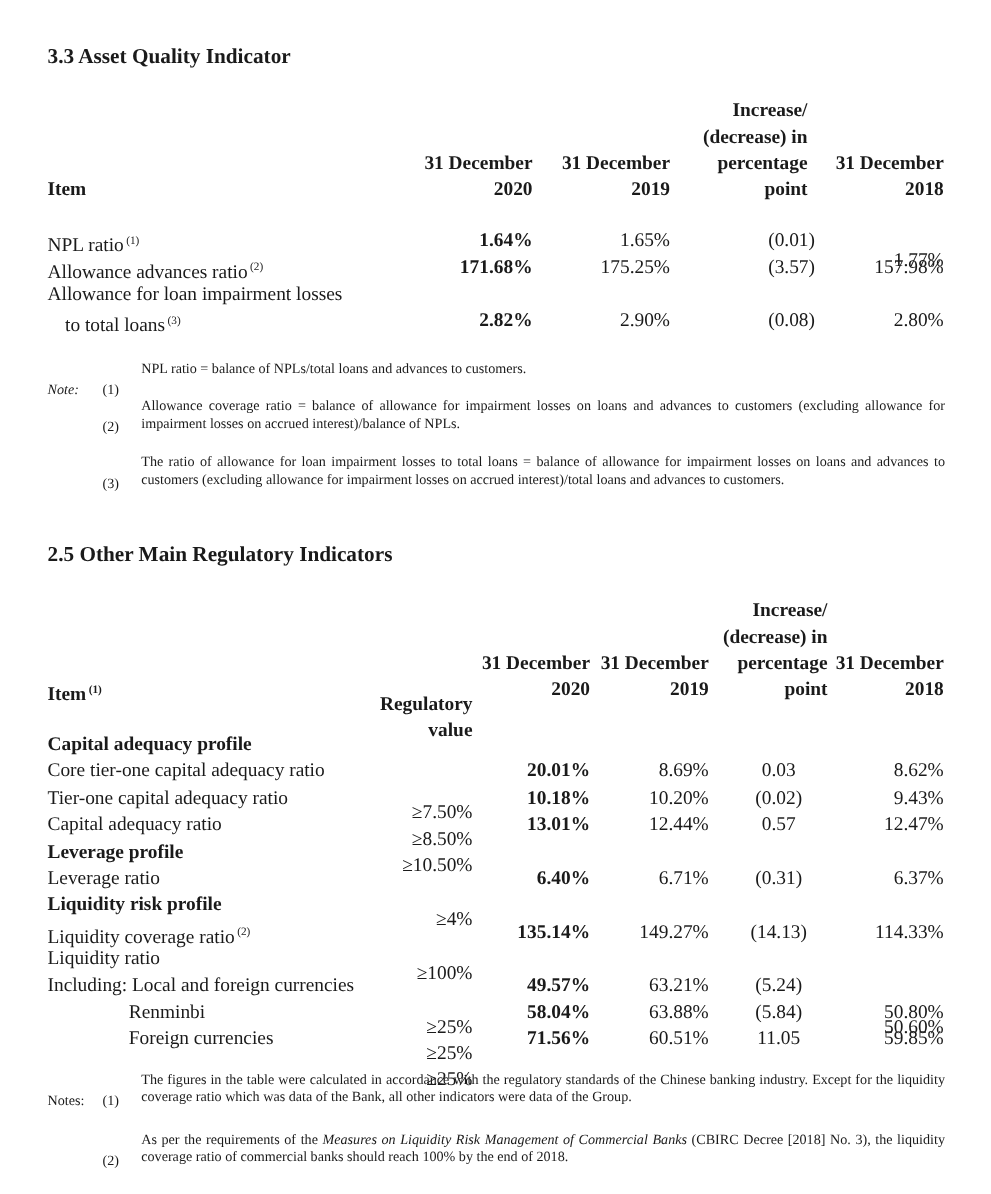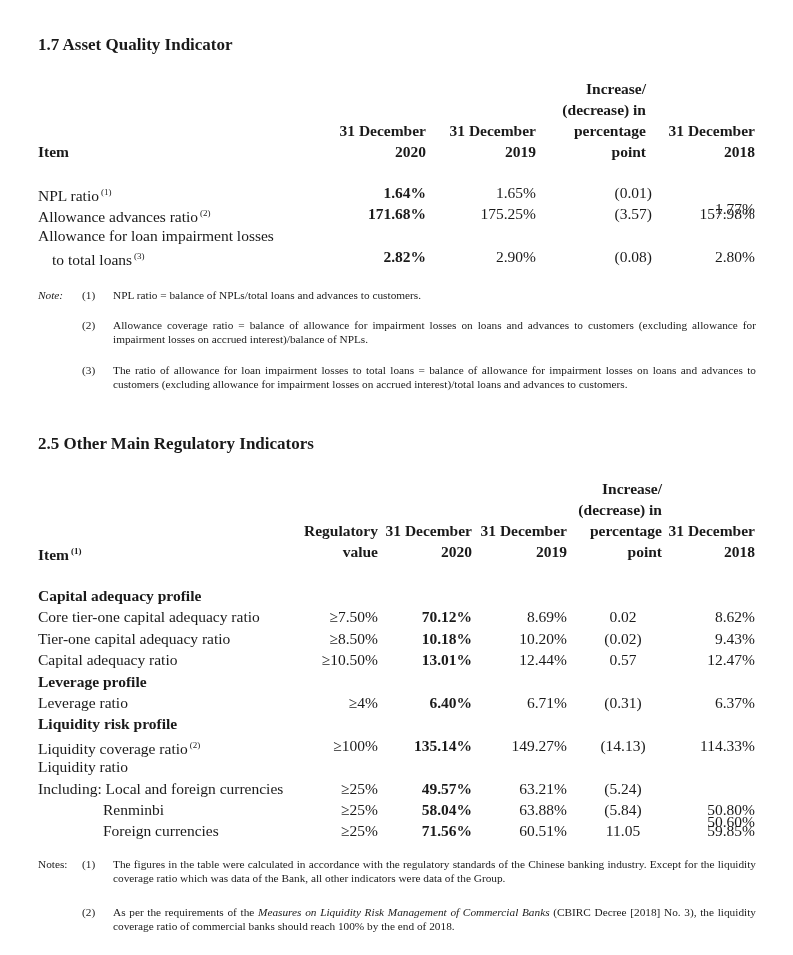--- a/index.html
+++ b/index.html
@@ -9,38 +9,38 @@
     }
     .abs { position: absolute; }
     .h2 { font-weight: bold; font-size: 17px; left: 38px; }
     .hdr { font-weight: bold; font-size: 15.5px; line-height: 21px; text-align: right; }
     .hdr-left { font-weight: bold; font-size: 15.5px; line-height: 21px; }
     .cell { font-size: 15.5px; line-height: 21px; white-space: nowrap; }
     .b { font-weight: bold; }
     .lbl { left: 38px; font-size: 15.5px; line-height: 21px; white-space: nowrap; }
     sup { font-size: 9px; vertical-align: 6px; margin-left: 2px; }
     .note { font-size: 11.3px; line-height: 13.5px; text-align: justify; }
-    .note-tag { font-size: 11.3px; line-height: 13.5px; }
+    .note-tag { font-size: 11.3px; line-height: 13.5px; margin-top: 17px; }
     em, .it { font-style: italic; }
     
     .t1c1 { right: calc(793px - 426px); }
     .t1c2 { right: calc(793px - 536px); }
     .t1c3 { right: calc(793px - 646px); }
     .t1c4 { right: calc(793px - 755px); }
     
-    .t2c0 { right: calc(793px - 378px); }
+    .t2c0 { right: calc(793px - 378px); margin-top: 33px; }
     .t2c1 { right: calc(793px - 472px); }
     .t2c2 { right: calc(793px - 567px); }
     .t2c3 { right: calc(793px - 662px); }
     .t2c4 { right: calc(793px - 755px); }
   </style>
 </head>
 <body>
 
-<div class="abs h2" style="top:35px;">1.7 Asset Quality Indicator</div>
+<div class="abs h2" style="top:35px;">3.3 Asset Quality Indicator</div>
 
 <div>
 
   <div class="abs hdr-left" style="left:38px; top:141px;">Item</div>
 
   <div class="abs hdr t1c1" style="top:120px;">
     <div>31 December</div>
     <div>2020</div>
   </div>
   <div class="abs hdr t1c2" style="top:120px;">
@@ -125,23 +125,23 @@
     <div>2018</div>
   </div>
 
   <div id="t2-rows">
       <div>
         <div class="abs lbl b" style="top: 585px;"><span>Capital adequacy profile</span></div>
       </div>
       <div>
         <div class="abs lbl" style="top: 606.4px;"><span>Core tier-one capital adequacy ratio</span></div>
         <div class="abs cell t2c0" style="top: 606.4px;">≥7.50%</div>
-        <div class="abs cell t2c1 b" style="top: 606.4px;">70.12%</div>
+        <div class="abs cell t2c1 b" style="top: 606.4px;">20.01%</div>
         <div class="abs cell t2c2" style="top: 606.4px;">8.69%</div>
-        <div class="abs cell" style="top: 606.4px; left: 583px; width: 80px; text-align: center;">0.02</div>
+        <div class="abs cell" style="top: 606.4px; left: 583px; width: 80px; text-align: center;">0.03</div>
         <div class="abs cell t2c4" style="top: 606.4px;">8.62%</div>
       </div>
       <div>
         <div class="abs lbl" style="top: 627.8px;"><span>Tier-one capital adequacy ratio</span></div>
         <div class="abs cell t2c0" style="top: 627.8px;">≥8.50%</div>
         <div class="abs cell t2c1 b" style="top: 627.8px;">10.18%</div>
         <div class="abs cell t2c2" style="top: 627.8px;">10.20%</div>
         <div class="abs cell" style="top: 627.8px; left: 583px; width: 80px; text-align: center;">(0.02)</div>
         <div class="abs cell t2c4" style="top: 627.8px;">9.43%</div>
       </div>

